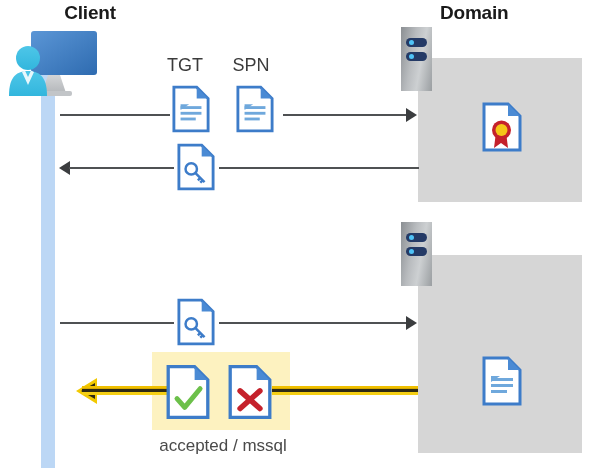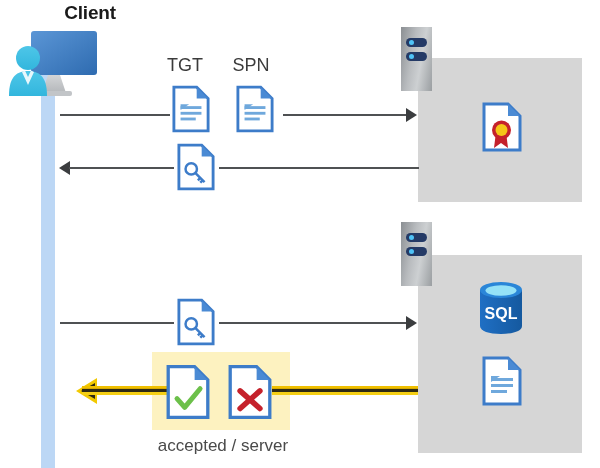--- a/index.html
+++ b/index.html
@@ -142,20 +142,21 @@
 
   <div class="abs rack" style="left:401px;top:27px;">
     <span class="bar b1">
         <i></i>
       </span>
     <span class="bar b2">
         <i></i>
       </span>
   </div>
 
+  <div class="abs title-bold" style="left:440px;top:2px;width:160px;text-align:left;">Domain</div>
 
   <div class="abs" style="left:482px;top:102px;width:40px;height:50px;">
     <svg width="40" height="50" viewBox="0 0 40 50">
       <path d="M2 2 H26 L38 14 V48 H2 Z" fill="#ffffff" stroke="#3d7cc9" stroke-width="3"></path>
       <path d="M26 2 L38 14 H26 Z" fill="#4a8ad4"></path>
 
       <path d="M14 30 L12 46 L19 41 L26 46 L24 30 Z" fill="#c5212b"></path>
 
       <circle cx="19.5" cy="28" r="9.5" fill="#c5212b"></circle>
       <circle cx="19.5" cy="28" r="6" fill="#f5c518"></circle>
@@ -167,34 +168,20 @@
   <div class="abs rack" style="left:401px;top:222px;">
     <span class="bar b1">
         <i></i>
       </span>
     <span class="bar b2">
         <i></i>
       </span>
   </div>
 
 
-  <div class="abs" style="left:477px;top:281px;width:48px;height:54px;">
-    <svg width="48" height="54" viewBox="0 0 48 54">
-      <defs>
-        <linearGradient id="cyl" x1="0" y1="0" x2="1" y2="0">
-          <stop offset="0" stop-color="#1f6fc4"></stop>
-          <stop offset="1" stop-color="#15599f"></stop>
-        </linearGradient>
-      </defs>
-      <path d="M3 9 V45 C3 50 12 53 24 53 C36 53 45 50 45 45 V9 Z" fill="url(#cyl)"></path>
-      <ellipse cx="24" cy="9" rx="21" ry="8" fill="#2a86d8"></ellipse>
-      <ellipse cx="24" cy="9.5" rx="15.5" ry="5.3" fill="#95e2f7"></ellipse>
-      <text x="24" y="38" text-anchor="middle" fill="#ffffff" font-family="Liberation Sans, sans-serif" font-size="16" font-weight="bold">SQL</text>
-    </svg>
-  </div>
 
   <div class="abs" style="left:482px;top:356px;width:40px;height:50px;">
     <svg width="40" height="50" viewBox="0 0 40 50">
       <path d="M2 2 H26 L38 14 V48 H2 Z" fill="#ffffff" stroke="#3d7cc9" stroke-width="3"></path>
       <path d="M26 2 L38 14 H26 Z" fill="#4a8ad4"></path>
       <g fill="#6fa8dc">
         <rect x="9" y="22" width="22" height="3"></rect>
         <rect x="9" y="28" width="22" height="3"></rect>
         <rect x="9" y="34" width="16" height="3"></rect>
       </g>
@@ -288,15 +275,15 @@
     <svg width="44" height="56" viewBox="0 0 40 50">
       <path d="M2 2 H26 L38 14 V48 H2 Z" fill="#ffffff" stroke="#3d7cc9" stroke-width="3"></path>
       <path d="M26 2 L38 14 H26 Z" fill="#4a8ad4"></path>
       <g stroke="#c5212b" stroke-width="5" stroke-linecap="round">
         <path d="M11 24 L29 40"></path>
         <path d="M29 24 L11 40"></path>
       </g>
     </svg>
   </div>
 
-  <div class="abs label-small" style="left:120px;top:436px;width:206px;text-align:center;">accepted / server</div>
+  <div class="abs label-small" style="left:120px;top:436px;width:206px;text-align:center;">accepted / mssql</div>
 
 </div>
 
 </body></html>

